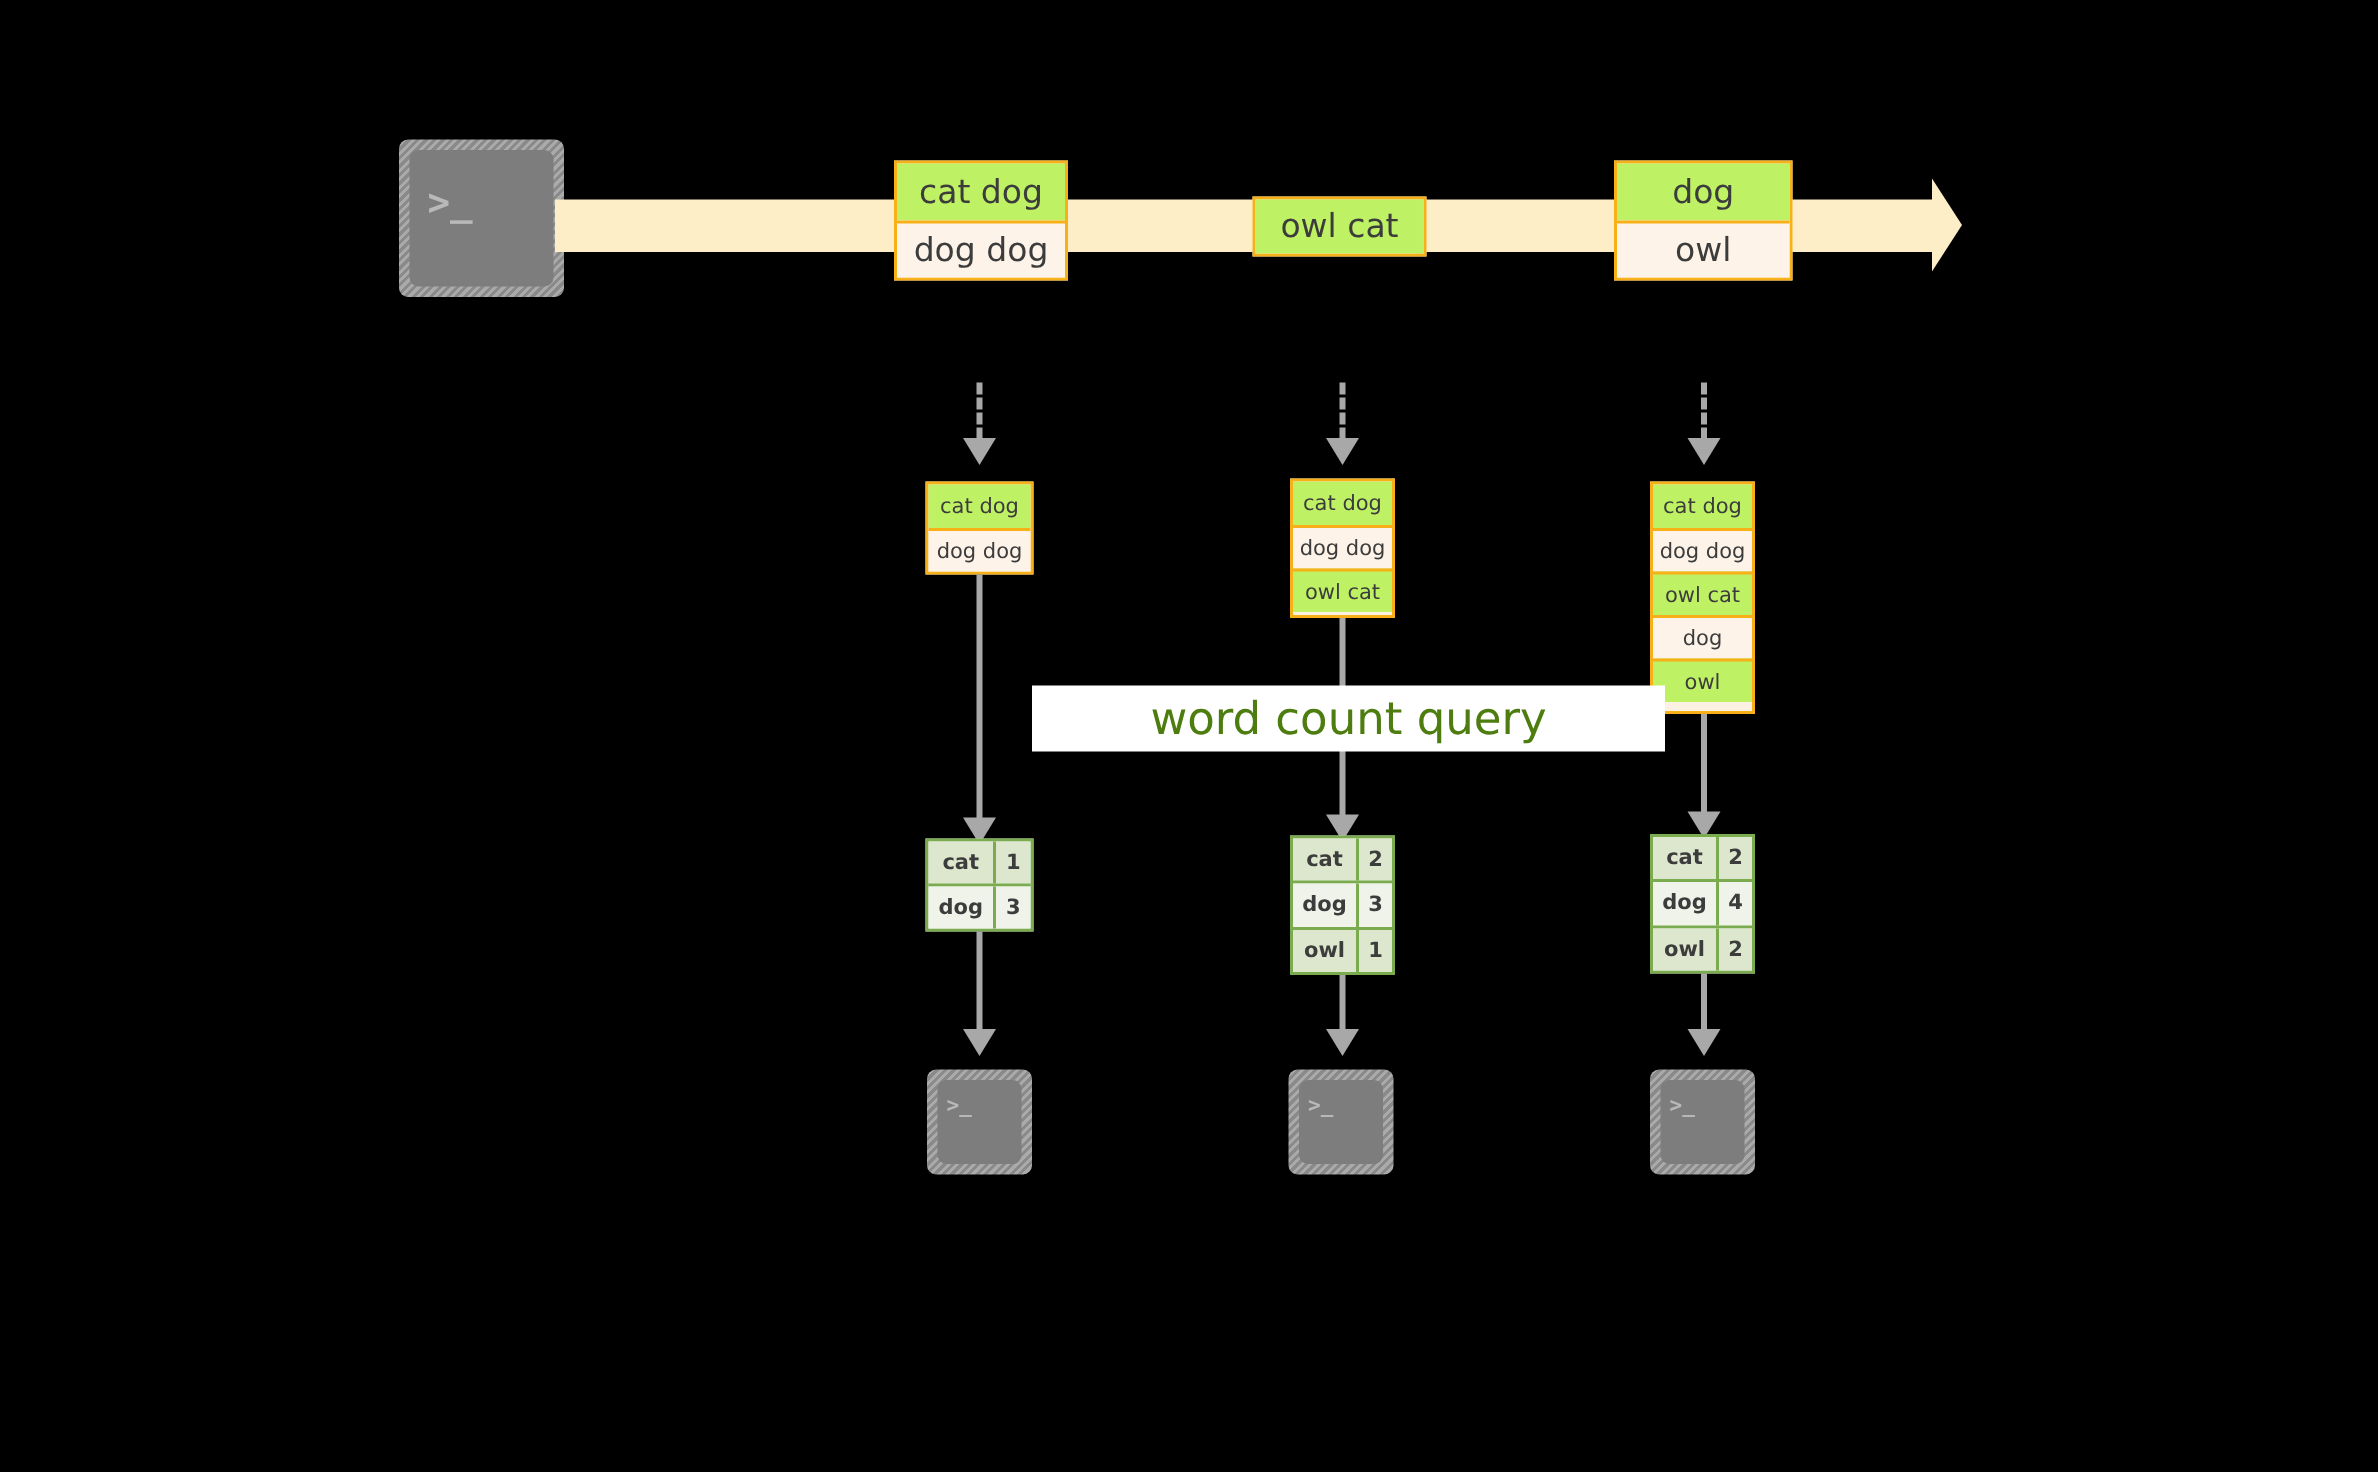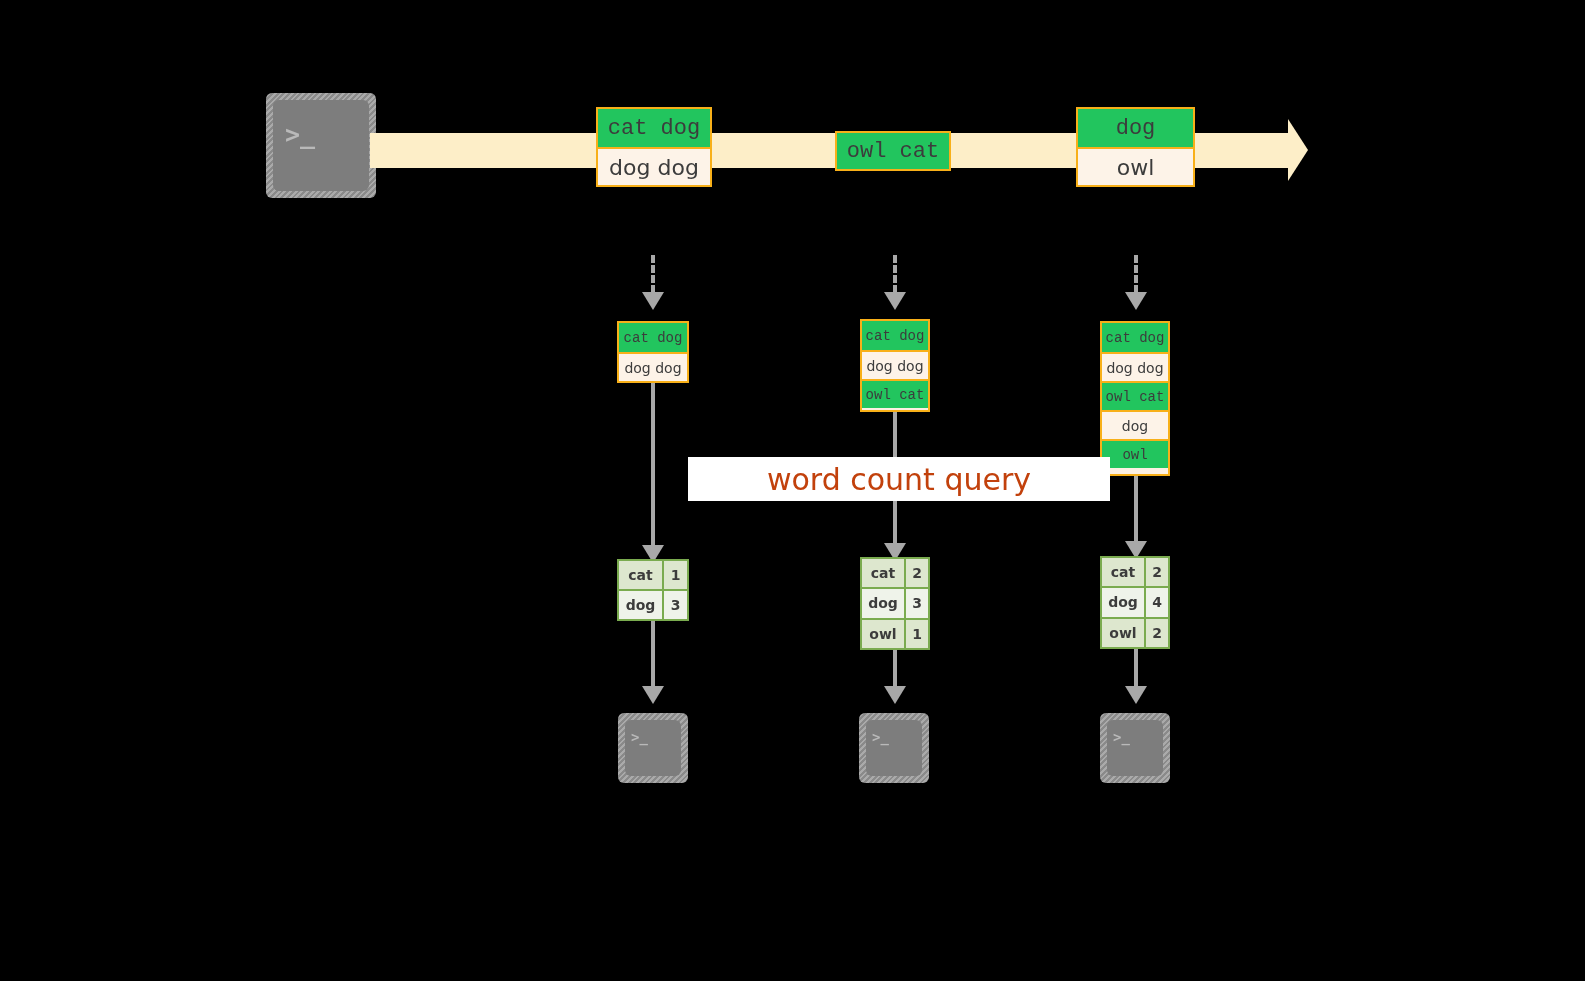--- a/index.html
+++ b/index.html
@@ -72,21 +72,21 @@
     background: #fdf1e4;
   }
   .obox .row {
     box-sizing: border-box;
     display: flex;
     align-items: center;
     justify-content: center;
     white-space: nowrap;
     overflow: hidden;
   }
-  .obox .row.dark { background: #22c55e; font-family: Liberation Mono, monospace; }
+  .obox .row.dark { background: #bef264; }
   .obox .row.light { background: #fdf3e8; }
   .obox .row.sep { border-top: 2px solid #f8b019; }
 
   
   .gtable {
     position: absolute;
     box-sizing: border-box;
     border: 2px solid #7aab4f;
     background: #edf2e5;
     display: flex;
@@ -131,21 +131,21 @@
 
   
   .query-band {
     position: absolute;
     background: #ffffff;
     display: flex;
     align-items: center;
     justify-content: center;
   }
   .query-band .label {
-    color: #c2410c;
+    color: #4d7c0f;
     white-space: nowrap;
   }
 </style>
 </head>
 <body>
 
 <div id="canvas">
 
   <div class="terminal" style="left:266px; top:93px; width:110px; height:105px;">
     <div class="terminal-inner">

